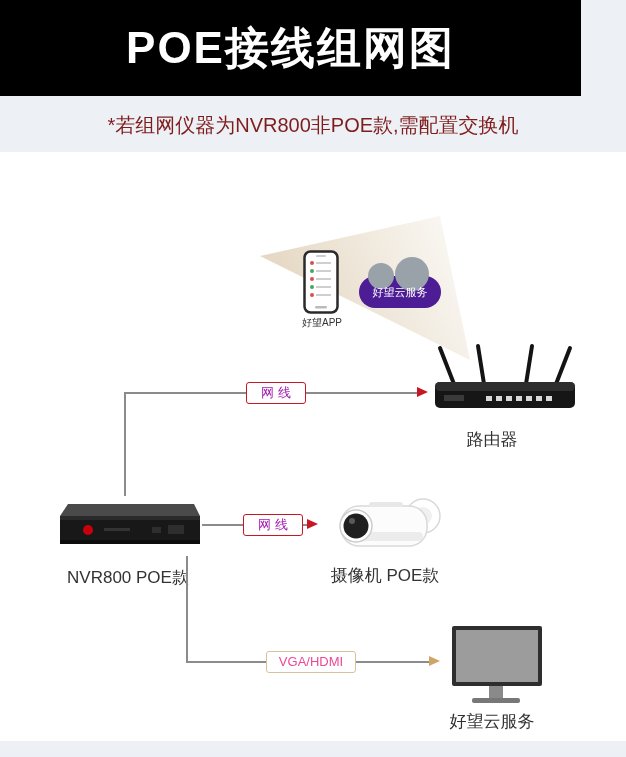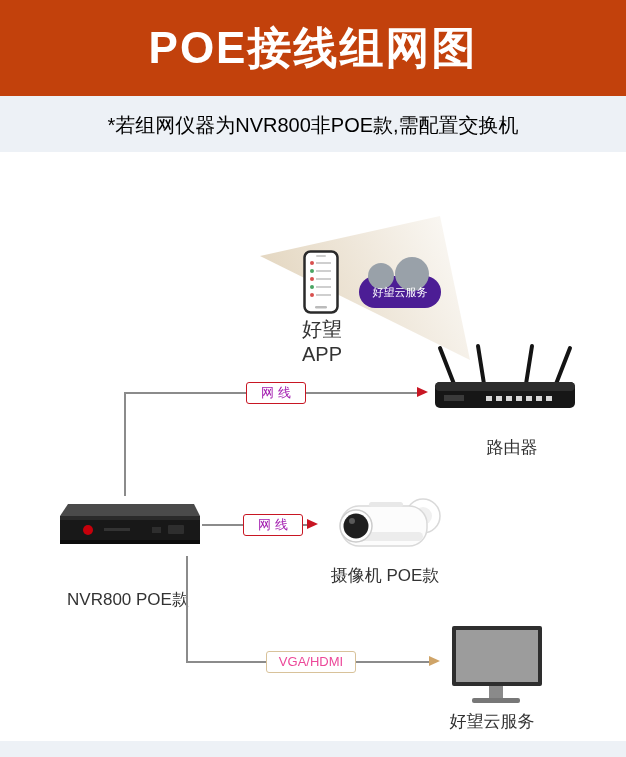--- a/index.html
+++ b/index.html
@@ -2,28 +2,28 @@
 <html><head>
 <meta charset="utf-8">
 <style>
   html,body{margin:0;padding:0;background:#dfe4ea;}
   .stage{
     position:relative;width:626px;height:757px;margin:0 auto;
     background:#edf1f6;overflow:hidden;
     font-family:"Liberation Sans",sans-serif;
   }
   
-  .header{position:absolute;left:0;top:0;width:626px;height:96px;background:#c2410c;}
+  .header{position:absolute;left:0;top:0;width:581px;height:96px;background:#000000;}
   .header .title{
     width:100%;text-align:center;line-height:96px;
     color:#ffffff;font-size:44px;font-weight:bold;letter-spacing:2px;
   }
   .note{
     position:absolute;left:0;top:112px;width:626px;text-align:center;
-    color:#000000;font-size:20px;
+    color:#7f1d1d;font-size:20px;
   }
   
   .panel{position:absolute;left:0;top:152px;width:626px;height:589px;background:#ffffff;}
   
   .beam{
     position:absolute;left:255px;top:208px;width:225px;height:160px;
     background:linear-gradient(245deg, rgba(228,214,192,0.10) 5%, rgba(224,209,184,0.85) 80%);
     clip-path:polygon(215px 152px, 5px 48px, 185px 8px);
   }
   
@@ -87,21 +87,21 @@
         <rect x="13" y="20" width="15" height="2" fill="#cfcfcf"></rect>
       <circle cx="9" cy="29" r="2" fill="#d8504e"></circle>
         <rect x="13" y="28" width="15" height="2" fill="#cfcfcf"></rect>
       <circle cx="9" cy="37" r="2" fill="#4aa564"></circle>
         <rect x="13" y="36" width="15" height="2" fill="#cfcfcf"></rect>
       <circle cx="9" cy="45" r="2" fill="#d8504e"></circle>
         <rect x="13" y="44" width="15" height="2" fill="#cfcfcf"></rect>
       <rect x="12" y="56" width="12" height="2.5" rx="1.2" fill="#bbbbbb"></rect>
     </svg>
   </div>
-  <div class="lbl" style="left:282px;top:316px;width:80px;font-size:20px;">好望APP</div>
+  <div class="lbl" style="left:282px;top:316px;width:80px;font-size:10px;">好望APP</div>
 
   <div class="cloud">
     <span>好望云服务</span>
   </div>
 
   <div class="icon" style="left:430px;top:342px;">
     <svg width="150" height="72" viewBox="0 0 150 72">
       <path d="M24 42 L10 6" stroke="#141414" stroke-width="4" stroke-linecap="round"></path>
       <path d="M54 42 L48 4" stroke="#141414" stroke-width="4" stroke-linecap="round"></path>
       <path d="M96 42 L102 4" stroke="#141414" stroke-width="4" stroke-linecap="round"></path>
@@ -113,35 +113,35 @@
         <rect x="56" y="54" width="6" height="5"></rect>
         <rect x="66" y="54" width="6" height="5"></rect>
         <rect x="76" y="54" width="6" height="5"></rect>
         <rect x="86" y="54" width="6" height="5"></rect>
         <rect x="96" y="54" width="6" height="5"></rect>
         <rect x="106" y="54" width="6" height="5"></rect>
         <rect x="116" y="54" width="6" height="5"></rect>
       </g>
     </svg>
   </div>
-  <div class="lbl" style="left:464px;top:428px;width:96px;margin-top:8px;">路由器</div>
+  <div class="lbl" style="left:444px;top:428px;width:96px;">路由器</div>
 
   <div class="icon" style="left:52px;top:494px;">
     <svg width="152" height="62" viewBox="0 0 152 62">
       <polygon points="16,10 142,10 148,22 8,22" fill="#4a4a4a"></polygon>
       <rect x="8" y="22" width="140" height="28" rx="2" fill="#181818"></rect>
       <rect x="8" y="22" width="140" height="4" fill="#2a2a2a"></rect>
       <circle cx="36" cy="36" r="5" fill="#c7000b"></circle>
       <rect x="52" y="34" width="26" height="3" fill="#333333"></rect>
       <rect x="116" y="31" width="16" height="9" rx="1" fill="#2e2e2e"></rect>
       <rect x="100" y="33" width="9" height="6" fill="#2e2e2e"></rect>
       <rect x="8" y="46" width="140" height="4" fill="#0d0d0d"></rect>
     </svg>
   </div>
-  <div class="lbl" style="left:38px;top:588px;width:180px;">NVR800 POE款</div>
+  <div class="lbl" style="left:38px;top:566px;width:180px;">NVR800 POE款</div>
 
   <div class="icon" style="left:325px;top:490px;">
     <svg width="128" height="70" viewBox="0 0 128 70">
       <circle cx="98" cy="26" r="17" fill="#ffffff" stroke="#d9d9d9" stroke-width="1.5"></circle>
       <circle cx="98" cy="26" r="9" fill="#f0f0f0"></circle>
       <rect x="16" y="16" width="86" height="40" rx="18" fill="#fcfcfc" stroke="#d9d9d9" stroke-width="1.5"></rect>
       <rect x="22" y="42" width="76" height="9" rx="4.5" fill="#ececec"></rect>
       <circle cx="31" cy="36" r="16" fill="#ffffff" stroke="#cccccc" stroke-width="1.5"></circle>
       <circle cx="31" cy="36" r="12.5" fill="#1f1f1f"></circle>
       <circle cx="27" cy="31" r="3" fill="#5a5a5a"></circle>

